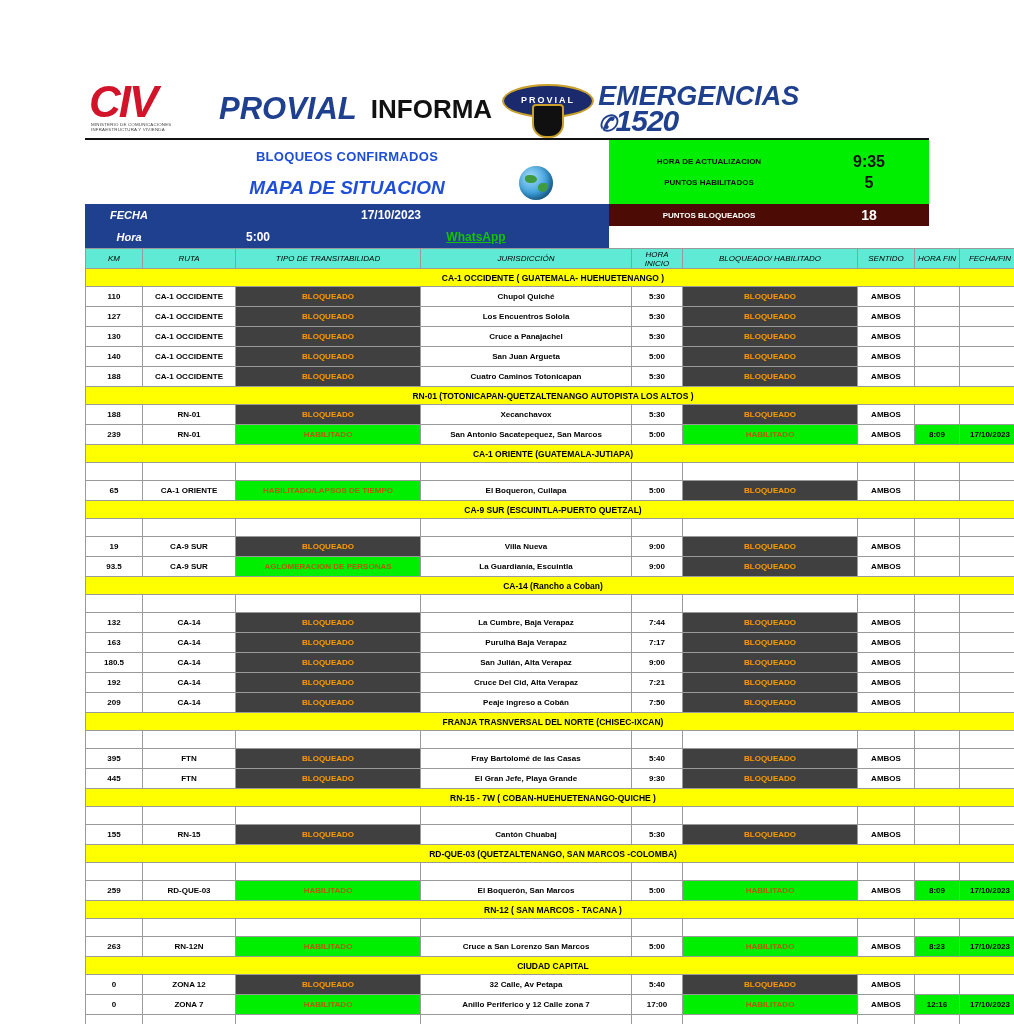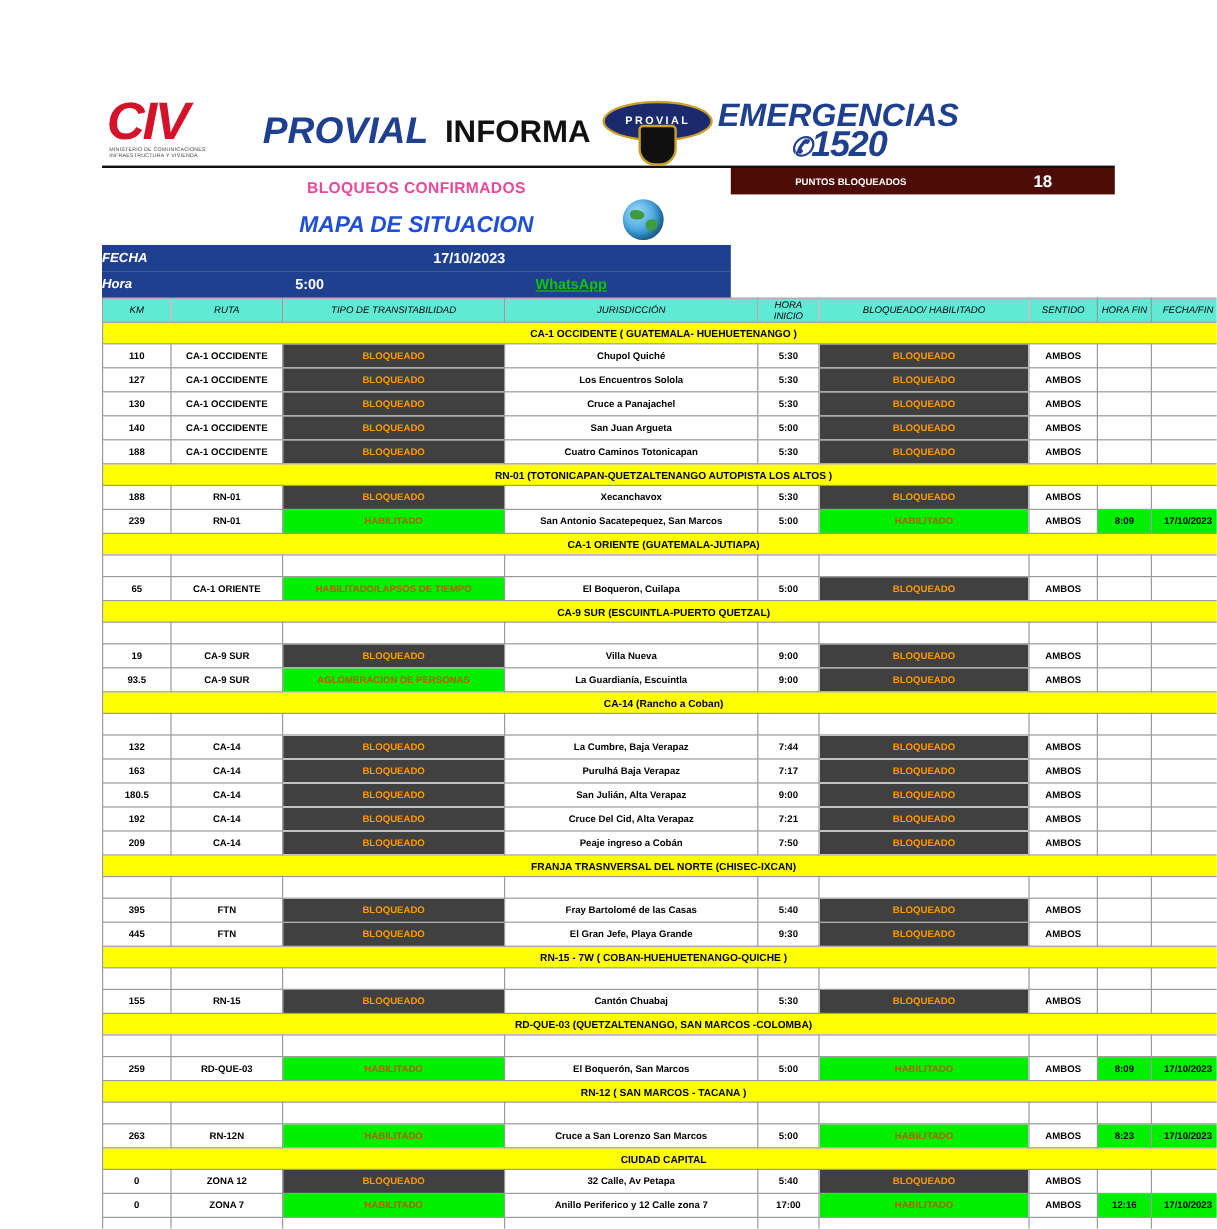--- a/index.html
+++ b/index.html
@@ -11,38 +11,38 @@
   .banner{display:flex;align-items:center;height:58px;background:#ffffff;border-bottom:2px solid #111;}
   .logo-civ{position:relative;width:130px;height:54px;flex:0 0 130px;}
   .civ-text{font-family:"Liberation Sans",sans-serif;font-weight:bold;font-style:italic;font-size:44px;color:#d2132a;letter-spacing:-2px;line-height:40px;padding-left:4px;}
   .civ-sub{font-size:4.4px;color:#444;line-height:5px;padding-left:6px;letter-spacing:.2px;}
   .provial-word{font-family:"Liberation Sans",sans-serif;font-weight:bold;font-style:italic;font-size:31px;color:#1f3f8f;letter-spacing:0px;margin-left:4px;}
   .informa-word{font-family:"Liberation Sans",sans-serif;font-weight:bold;font-size:26px;color:#111;margin-left:14px;}
   .prov-badge{width:88px;height:50px;margin-left:10px;position:relative;}
   .prov-oval{position:absolute;left:0;top:0;width:88px;height:30px;border-radius:50%;background:#1a2a6c;border:2px solid #c8a02a;}
   .prov-oval span{display:block;text-align:center;color:#fff;font-size:9px;font-weight:bold;letter-spacing:2px;margin-top:9px;}
   .prov-shield{position:absolute;left:30px;top:20px;width:28px;height:30px;background:#101010;border:2px solid #c8a02a;border-radius:4px 4px 14px 14px;}
-  .emerg{margin-left:8px;line-height:1;text-align:center;}
+  .emerg{margin-left:8px;line-height:1;}
   .emerg-top{font-family:"Liberation Sans",sans-serif;font-weight:bold;font-style:italic;font-size:27px;color:#1f3f8f;letter-spacing:0px;}
   .emerg-bot{font-family:"Liberation Sans",sans-serif;font-weight:bold;font-style:italic;font-size:30px;color:#1f3f8f;letter-spacing:-1px;margin-top:-4px;}
   .emerg-bot .ph{font-size:22px;}
 
   
   .infoblock{display:flex;}
   .infoleft{width:524px;}
   .inforight{width:320px;}
   .titlerow{height:32px;display:flex;align-items:center;justify-content:center;background:#fff;}
-  .t-bloq{color:#ec4899;font-weight:bold;font-size:13px;letter-spacing:.3px;}
+  .t-bloq{color:#1d4ed8;font-weight:bold;font-size:13px;letter-spacing:.3px;}
   .globe{width:34px;height:34px;border-radius:50%;background:radial-gradient(circle at 35% 32%,#9fd8f7 0%,#3aa0dd 55%,#1565a0 100%);box-shadow:inset -3px -3px 6px rgba(0,0,0,.35);position:relative;}
   .globe:after{content:"";position:absolute;left:6px;top:9px;width:12px;height:8px;background:#3f9b3f;border-radius:40% 60% 50% 50%;}
   .globe:before{content:"";position:absolute;left:19px;top:17px;width:10px;height:9px;background:#3f9b3f;border-radius:50% 40% 60% 50%;}
   .t-mapa{color:#1f4fd8;font-weight:bold;font-style:italic;font-size:19px;}
   .row-fecha,.row-hora{display:flex;height:22px;align-items:center;background:#1f3f8f;color:#fff;}
   .row-hora{background:#1f3f8f;}
-  .lbl-cell{width:88px;text-align:left;font-style:italic;font-weight:bold;font-size:11px;}
+  .lbl-cell{width:88px;text-align:center;font-style:italic;font-weight:bold;font-size:11px;}
   .val-cell{flex:1;text-align:center;font-weight:bold;font-size:12px;}
   .wa{color:#13c403;font-weight:bold;font-size:12px;text-decoration:underline;}
 
   .greenbox{background:#00ef00;height:64px;display:flex;flex-direction:column;justify-content:center;}
   .gline{display:flex;align-items:center;height:21px;}
   .gline .gl{flex:1;text-align:center;font-size:8px;font-weight:bold;color:#111;line-height:9px;}
   .gline .gv{width:120px;text-align:center;font-weight:bold;font-size:16px;color:#111;}
   .darkbox{background:#4c0c05;height:22px;display:flex;align-items:center;justify-content:flex-end;}
   .darkbox .gl{flex:1;text-align:center;font-size:8px;font-weight:bold;color:#fff;line-height:9px;}
   .darkbox .gv{width:120px;text-align:center;font-weight:bold;font-size:14px;color:#fff;}
@@ -104,20 +104,30 @@
           <span class="lbl-cell">FECHA</span>
           <span class="val-cell">17/10/2023</span>
         </div>
         <div class="row-hora">
           <span class="lbl-cell">Hora</span>
           <span class="val-cell" style="flex:0 0 170px">5:00</span>
           <span class="val-cell wa">WhatsApp</span>
         </div>
       </div>
       <div class="inforight">
+        <div class="greenbox">
+          <div class="gline">
+            <span class="gl">HORA DE ACTUALIZACION</span>
+            <span class="gv">9:35</span>
+          </div>
+          <div class="gline">
+            <span class="gl">PUNTOS HABILITADOS</span>
+            <span class="gv">5</span>
+          </div>
+        </div>
         <div class="darkbox">
           <span class="gl">PUNTOS BLOQUEADOS</span>
           <span class="gv">18</span>
         </div>
       </div>
     </div>
 
     <table class="grid">
       <thead>
         <tr>

